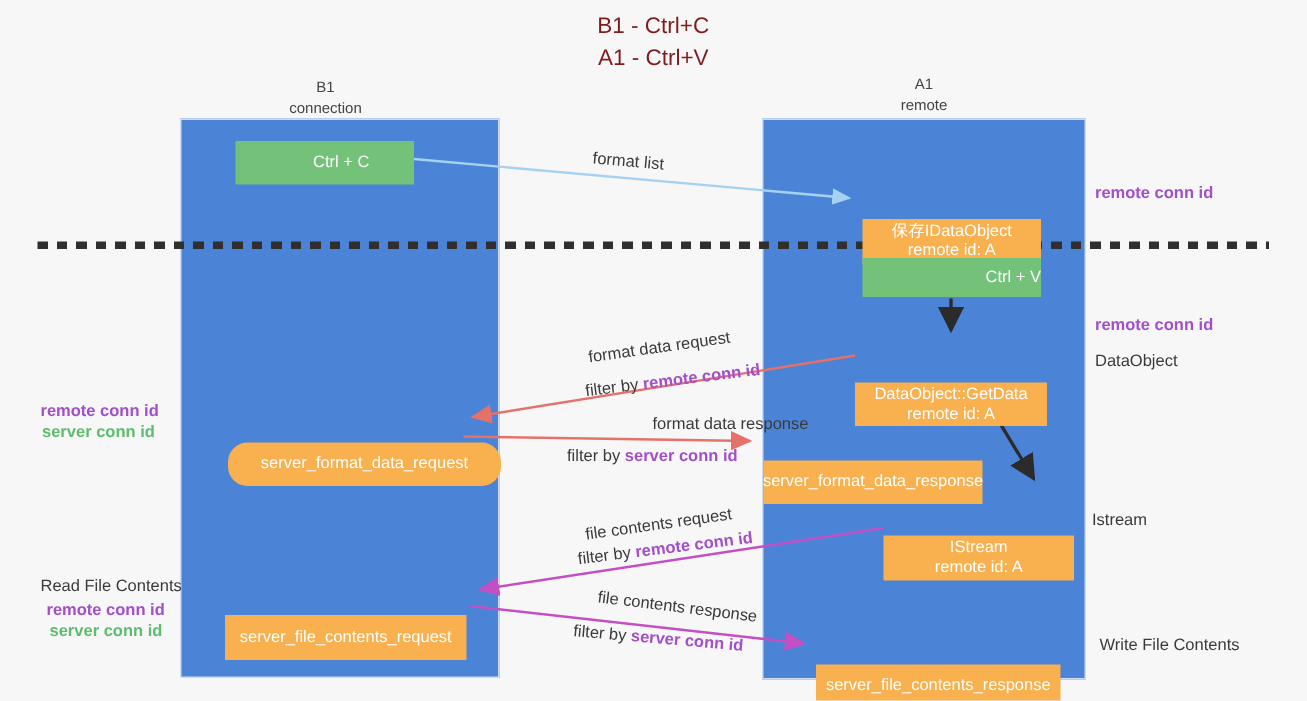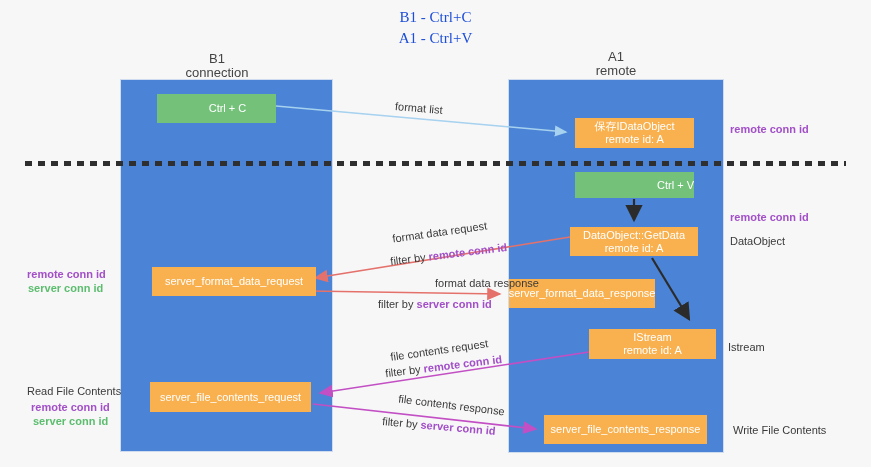--- a/index.html
+++ b/index.html
@@ -8,45 +8,44 @@
     background:#f7f7f8;
   }
   .stage{
     position:relative;
     width:871px;height:467px;
     background:#f7f7f8;
     overflow:hidden;
   }
   .title{
     position:absolute;left:0;top:7px;width:871px;
-    text-align:center;font-size:15px;line-height:21px;color:#1d4ed8;
+    text-align:center;font-size:15px;line-height:21px;color:#7f1d1d;
     z-index:4;
-    font-family:Liberation Serif, serif;
   }
   .col-header{
     position:absolute;text-align:center;
-    font-size:13px;line-height:14px;color:#444;z-index:4;
+    font-size:10px;line-height:14px;color:#444;z-index:4;
   }
   .column{
     position:absolute;background:#4b84d6;border:1px solid #cfdcf0;
     z-index:1;box-sizing:border-box;
   }
   .dashed-line{
     position:absolute;left:25px;top:161px;width:821px;height:5px;
     background:repeating-linear-gradient(90deg,#2f2f2f 0 7px,transparent 7px 13px);
     z-index:2;
   }
   svg.arrows{position:absolute;left:0;top:0;z-index:2;pointer-events:none;}
   .box{
     position:absolute;z-index:3;box-sizing:border-box;
     display:flex;flex-direction:column;align-items:center;justify-content:center;
     color:#fff;font-size:11px;line-height:13px;text-align:center;
   }
   .box.green{background:#74c17a;}
-  .box.orange{background:#f9b04e;}
+  .box.orange{background:#f9b04e;margin-top:28px;}
   .slabel{position:absolute;z-index:4;font-size:11px;line-height:13px;color:#3a3a3a;white-space:nowrap;}
   .flabel{position:absolute;z-index:4;font-size:11px;line-height:13px;color:#3a3a3a;white-space:nowrap;}
   .purple{color:#a24fc8;font-weight:bold;}
   .greenc{color:#5cbd6e;font-weight:bold;}
 </style>
 </head>
 <body>
 
 <div class="stage">
 
@@ -104,21 +103,21 @@
 
   <div class="box green" style="left:575px;top:172px;width:119px;height:26px;align-items:flex-end;">
     <div>Ctrl + V</div>
   </div>
 
   <div class="box orange" style="left:570px;top:227px;width:128px;height:29px;">
     <div>DataObject::GetData</div>
     <div>remote id: A</div>
   </div>
 
-  <div class="box orange" style="left:152px;top:267px;width:164px;height:29px;">
+  <div class="box orange" style="left:152px;top:267px;width:182px;height:29px;border-radius:13px;">
     <div>server_format_data_request</div>
   </div>
 
   <div class="box orange" style="left:509px;top:279px;width:146px;height:29px;">
     <div>server_format_data_response</div>
   </div>
 
   <div class="box orange" style="left:589px;top:329px;width:127px;height:30px;">
     <div>IStream</div>
     <div>remote id: A</div>

